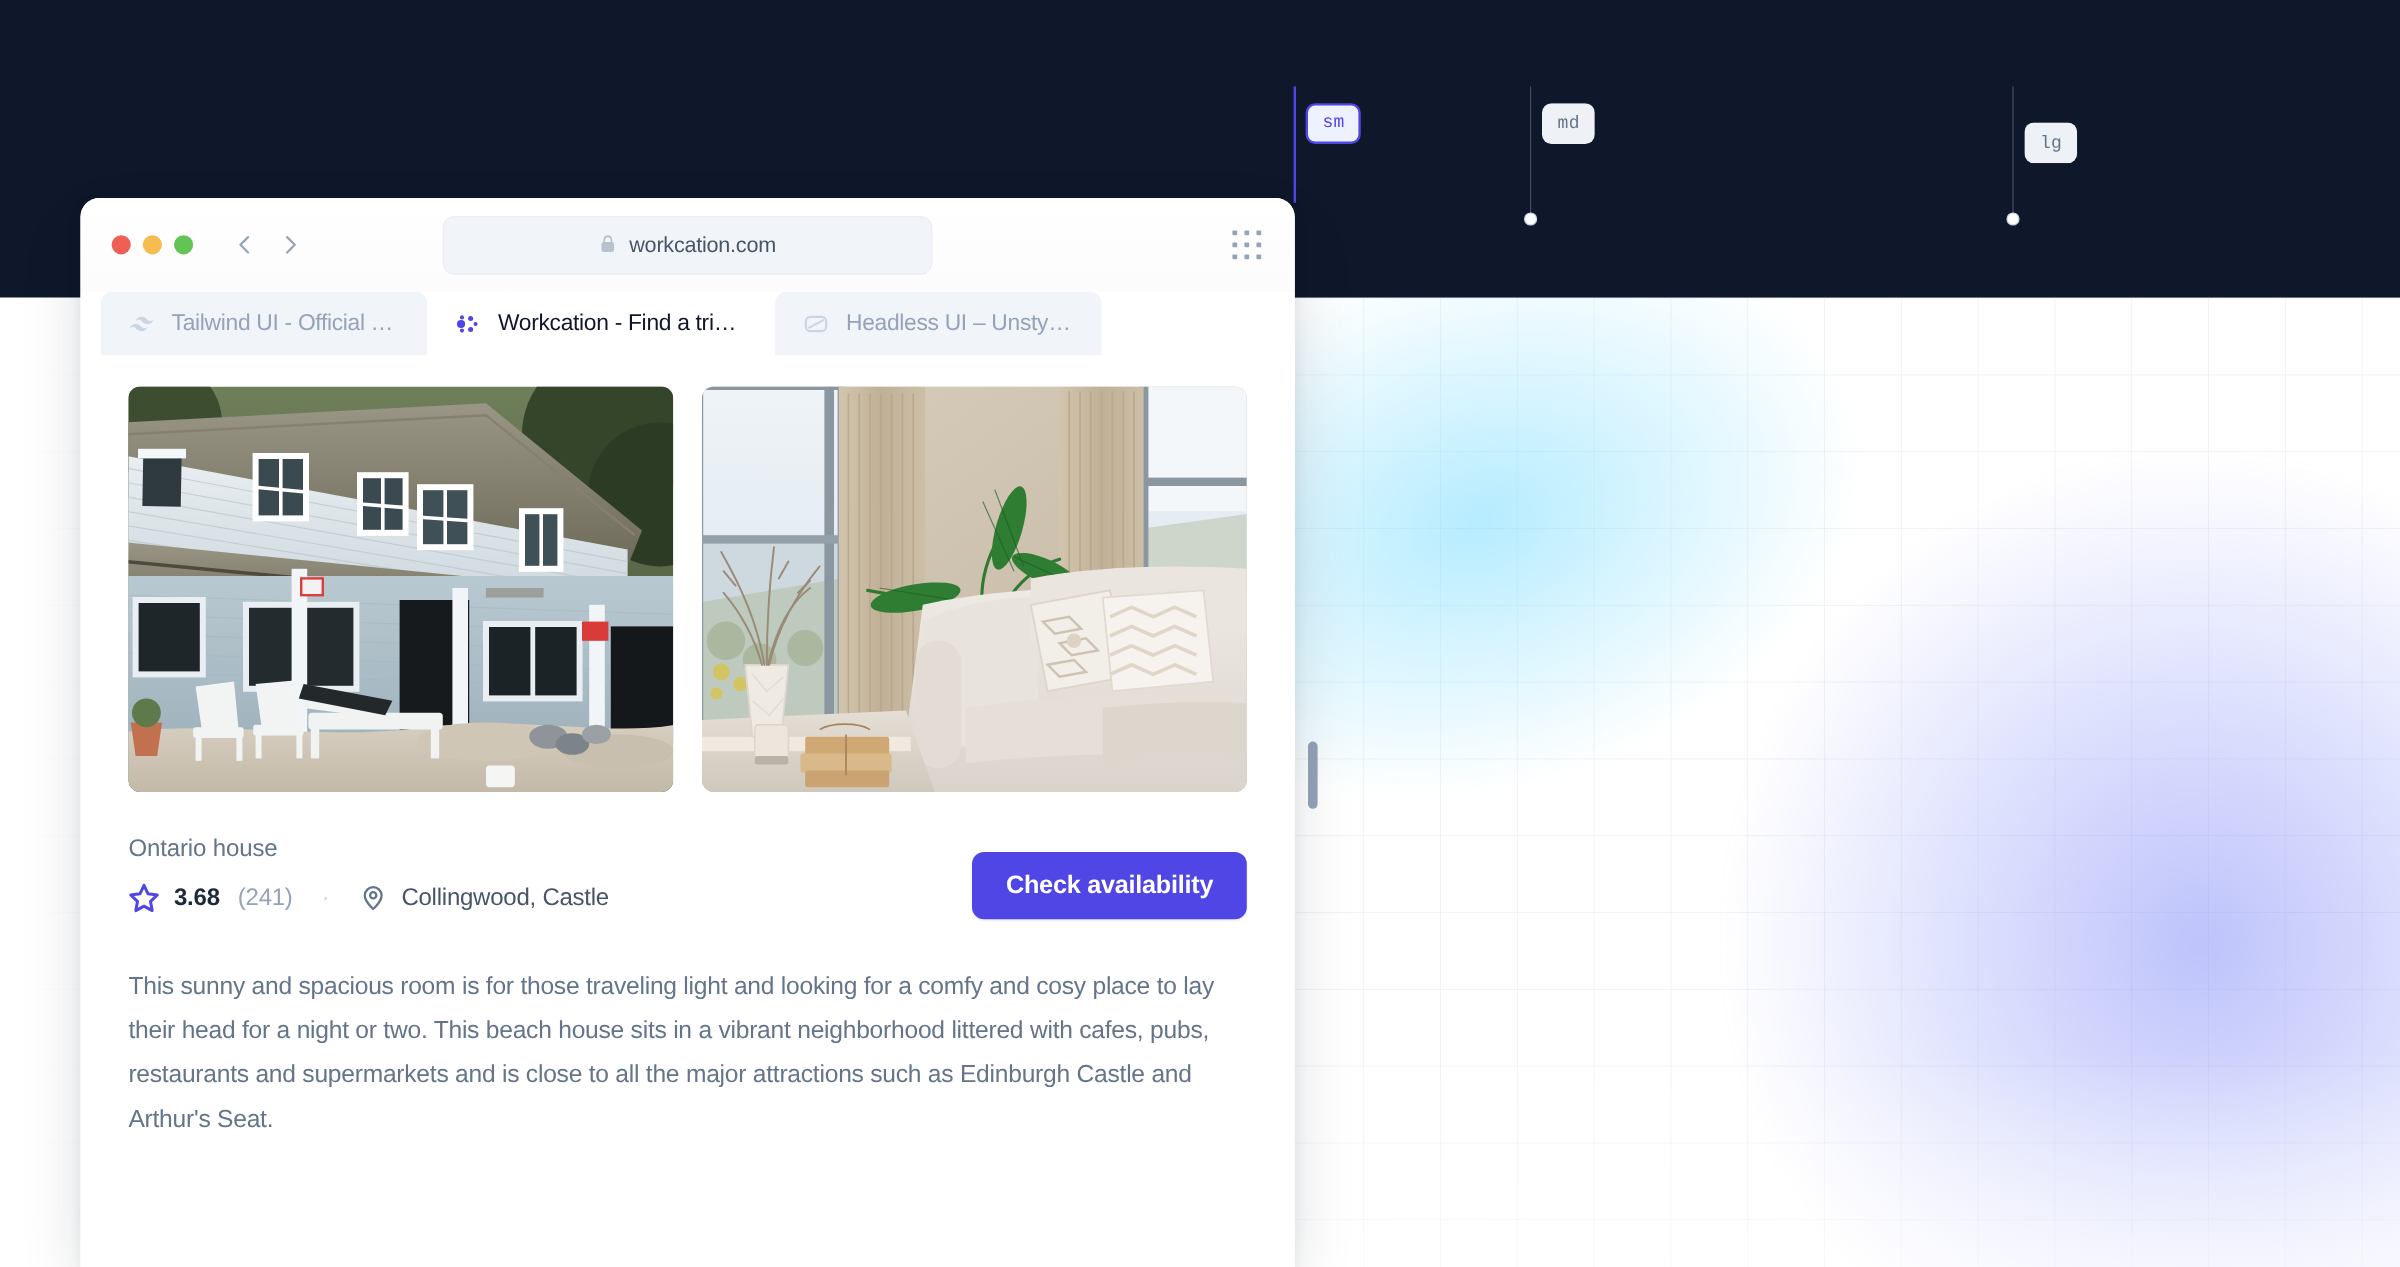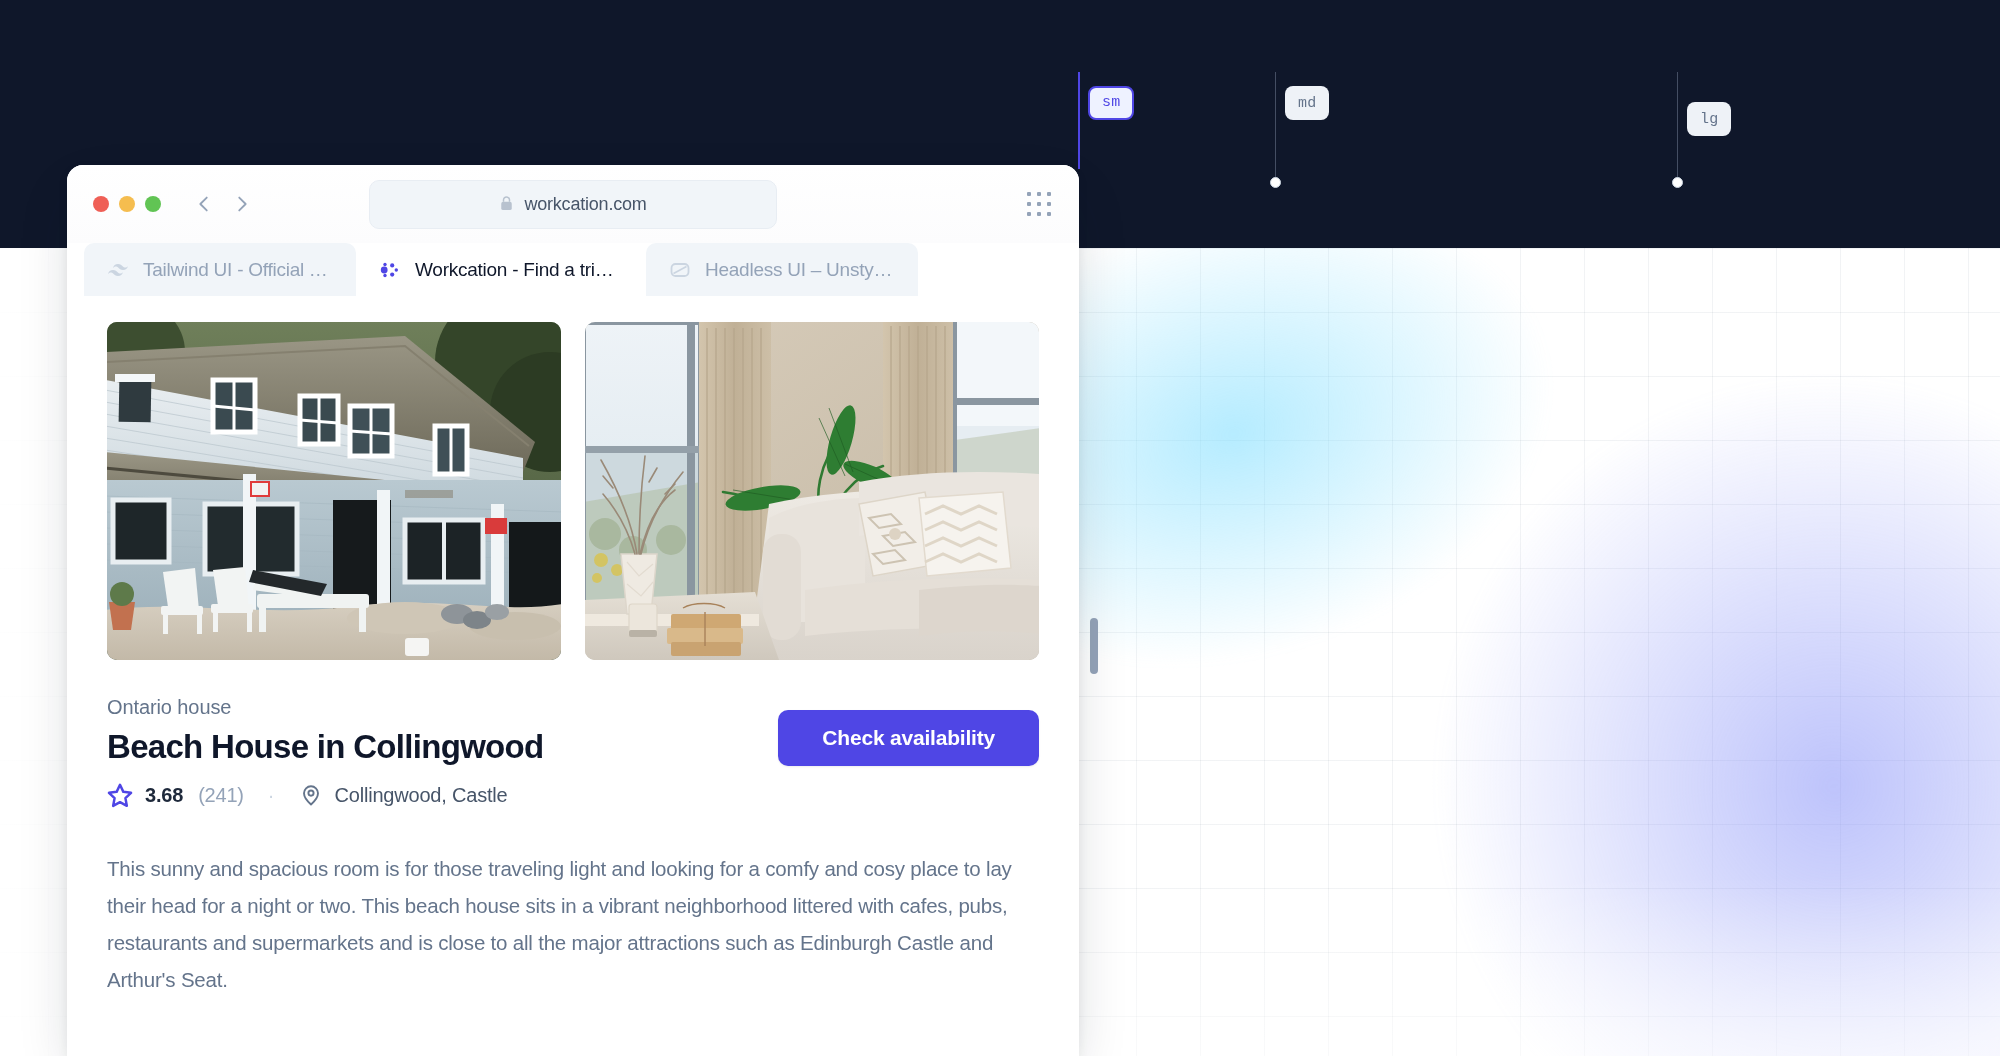--- a/index.html
+++ b/index.html
@@ -261,21 +261,21 @@
   #rating-count { font-size: 20px; color: #94a3b8; margin-left: 3px; letter-spacing: -0.2px; }
   #stat-separator { color: #cbd5e1; font-size: 20px; margin: 0 12px; }
   #pin-icon { width: 24px; height: 24px; color: #64748b; flex: 0 0 24px; }
   #location-text { font-size: 20px; color: #475569; letter-spacing: -0.2px; }
 
   #check-availability {
     position: absolute;
     right: 0;
     top: 14px;
     height: 56px;
-    padding: 0 44px;
+    padding: 0 28px;
     border: none;
     border-radius: 10px;
     background: #4f46e5;
     color: #ffffff;
     font-size: 21px;
     font-weight: 600;
     letter-spacing: -0.2px;
     font-family: "Liberation Sans", sans-serif;
     cursor: pointer;
     box-shadow: 0 1px 2px rgba(15,23,42,0.08);
@@ -672,21 +672,20 @@
               <path d="M122 290 l0 34 M100 286 C 110 280, 132 280, 142 286"></path>
             </g>
           </svg>
         </div>
       </div>
 
       <div id="listing-meta">
 
         <div id="listing-kicker">Ontario house</div>
 
-        <h1 id="listing-title">Beach House in Collingwood</h1>
 
         <div id="listing-stats">
           <span id="star-icon">
             <svg viewBox="0 0 24 24" fill="none" stroke="currentColor" stroke-width="2.3" stroke-linejoin="round">
               <polygon points="12 2.6 15.1 9.1 22.2 10 17 14.9 18.3 22 12 18.6 5.7 22 7 14.9 1.8 10 8.9 9.1"></polygon>
             </svg>
           </span>
           <span id="rating-value">3.68</span>
           <span id="rating-count">(241)</span>
           <span id="stat-separator">·</span>

